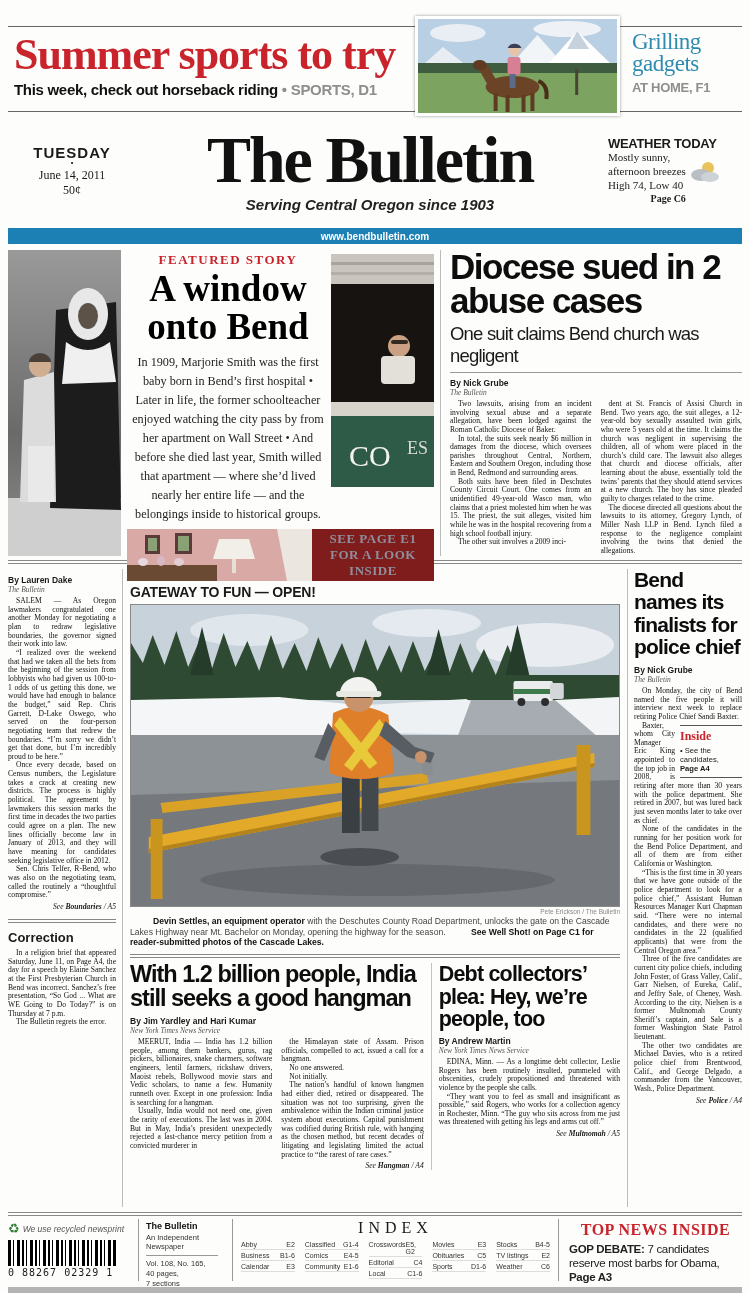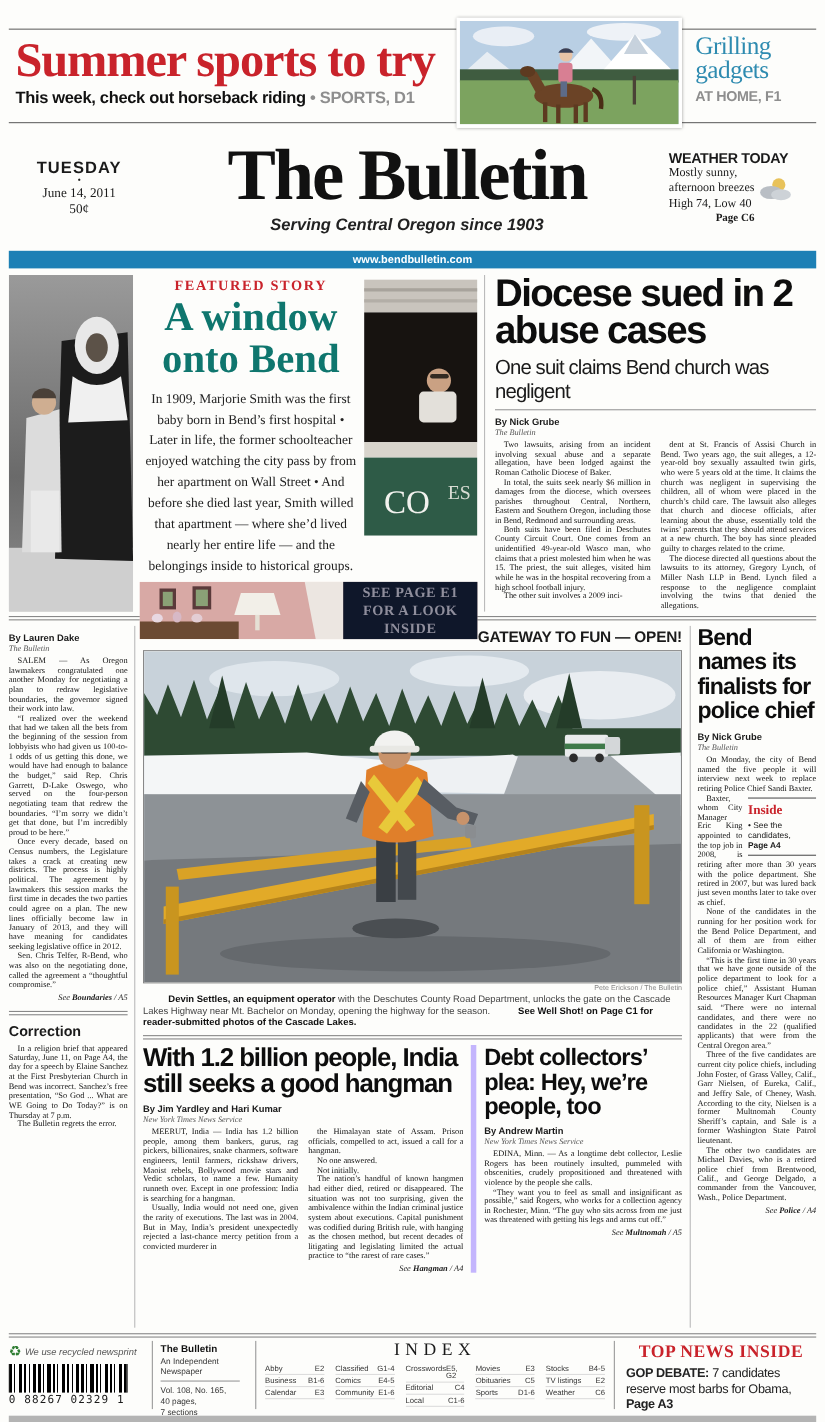--- a/index.html
+++ b/index.html
@@ -46,27 +46,27 @@
     display:flex; align-items:center; justify-content:center; }
 
   
   .top-grid { margin:6px 8px 0; display:flex; height:306px; }
   .featured { width:432px; display:flex; }
   .nun-photo { width:113px; height:100%; flex:none; }
   .feat-main { flex:1; display:flex; flex-direction:column; padding:0 6px; }
   .feat-row { flex:1; display:flex; }
   .feat-text { flex:1; text-align:center; padding:2px 4px 0 2px;}
   .kicker { color:#c9232b; font-weight:bold; font-size:13px; letter-spacing:1.5px; font-family:"Liberation Serif",serif; }
-  .feat-hl { font-family:"Liberation Serif",serif; font-size:37px; line-height:1.02; margin-top:2px; color:#0f766e; }
+  .feat-hl { font-family:"Liberation Serif",serif; font-size:37px; line-height:1.02; margin-top:2px; color:#000000; }
   .feat-summary { font-size:12.2px; line-height:1.55; margin-top:8px; color:#222; }
   .window-photo { width:103px; height:233px; flex:none; margin-top:4px; }
   .pink-strip { height:52px; margin-top:5px; display:flex; background:#e9c9c5; }
   .apt-photo { width:185px; height:52px; flex:none; }
   .see-inside { flex:1; display:flex; align-items:center; justify-content:center;
-     background:#0f172a; color:#8f8e9c; font-weight:bold; font-size:13px;
+     background:#7f1d1d; color:#8f8e9c; font-weight:bold; font-size:13px;
      text-align:center; padding:12px 8px; letter-spacing:.5px; font-family:"Liberation Serif",serif;}
 
   .diocese { flex:1; border-left:1px solid #bbb; padding:0 0 0 9px; overflow:hidden; }
   .dio-hl { font-family:"Liberation Sans",sans-serif; font-weight:bold; font-size:35px; line-height:.97; letter-spacing:-1.5px; color:#0d0d0d;}
   .dio-sub { font-family:"Liberation Sans",sans-serif; font-size:18.5px; letter-spacing:-0.8px; margin-top:5px; color:#1a1a1a;
      border-bottom:1px solid #999; padding-bottom:5px;}
   .byline { font-family:"Liberation Sans",sans-serif; font-weight:bold; font-size:8.5px; margin-top:5px;}
   .byorg { font-style:italic; font-size:7.5px; color:#555; margin-bottom:3px;}
   .cols2 { display:flex; gap:9px; }
   .cols2 > div { flex:1; overflow:hidden;}
@@ -76,29 +76,29 @@
 
   
   .mid-wrap { margin:5px 8px 0; }
   .mid-grid { display:flex; height:638px; }
   .col-side { width:114px; flex:none; overflow:hidden; }
   .col-left { padding-right:6px; }
   .col-right { padding-left:6px; }
   .side-hl { font-family:"Liberation Sans",sans-serif; font-size:21px; line-height:1.07; letter-spacing:-0.8px; color:#0d0d0d;}
   .col-side .byline { margin-top:6px; }
   .mid-center { flex:1; border-left:1px solid #bbb; border-right:1px solid #bbb; padding:0 7px; overflow:hidden;}
-  .gateway-title { text-align:right; font-family:"Liberation Sans",sans-serif; font-weight:bold; font-size:14px; letter-spacing:-0.2px; padding:2px 0 4px;}
+  .gateway-title { text-align:left; font-family:"Liberation Sans",sans-serif; font-weight:bold; font-size:14px; letter-spacing:-0.2px; padding:2px 0 4px;margin-top:13px;}
   .gateway-photo { width:100%; height:303px; border:1px solid #888; }
   .photo-credit { text-align:right; font-family:"Liberation Sans",sans-serif; font-size:6.5px; color:#888; margin-top:1px;}
   .caption { font-family:"Liberation Sans",sans-serif; font-size:8.6px; line-height:1.25; color:#444; margin-top:1px;}
   .caption b { color:#111;padding-left:23px; }
   .mid-center .rule-double { margin:6px 0 5px; }
   .bottom-articles { display:flex; }
   .hangman { flex:1.62; padding-right:7px; overflow:hidden;}
-  .debt { flex:1; border-left:5px solid #c4b5fd; padding-left:7px; overflow:hidden;}
+  .debt { flex:1; border-left:1px solid #c4b5fd; padding-left:7px; overflow:hidden;}
   .hang-hl { font-family:"Liberation Sans",sans-serif; font-weight:bold; font-size:23.5px; line-height:1.02; letter-spacing:-1px; color:#0d0d0d;}
   .debt-hl { font-family:"Liberation Sans",sans-serif; font-size:21.5px; line-height:1.05; letter-spacing:-0.8px; color:#0d0d0d;}
 
   .inside-box { float:right; width:62px; border-top:1px solid #555; border-bottom:1px solid #555;
      margin:3px 0 3px 5px; padding:3px 0 4px;}
   .inside-box .it { color:#c9232b; font-weight:bold; font-size:12px; font-family:"Liberation Serif",serif;}
   .inside-box .ib { font-family:"Liberation Sans",sans-serif; font-size:7.6px; line-height:1.25; margin-top:2px;}
   .inside-box .ip { font-weight:bold; font-family:"Liberation Sans",sans-serif; font-size:7.6px;}
 
   .correction-block { margin-top:8px; }
@@ -311,21 +311,21 @@
     <section class="mid-grid">
 
       <div class="col-side col-left">
         <article>
           <div class="byline">By Lauren Dake</div>
           <div class="byorg">The Bulletin</div>
           <div class="body">
             <p>SALEM — As Oregon lawmakers congratulated one another Monday for negotiating a plan to redraw legislative boundaries, the governor signed their work into law.</p>
             <p>“I realized over the weekend that had we taken all the bets from the beginning of the session from lobbyists who had given us 100-to-1 odds of us getting this done, we would have had enough to balance the budget,” said Rep. Chris Garrett, D-Lake Oswego, who served on the four-person negotiating team that redrew the boundaries. “I’m sorry we didn’t get that done, but I’m incredibly proud to be here.”</p>
             <p>Once every decade, based on Census numbers, the Legislature takes a crack at creating new districts. The process is highly political. The agreement by lawmakers this session marks the first time in decades the two parties could agree on a plan. The new lines officially become law in January of 2013, and they will have meaning for candidates seeking legislative office in 2012.</p>
-            <p>Sen. Chris Telfer, R-Bend, who was also on the negotiating done, called the agreement a “thoughtful compromise.”</p>
+            <p>Sen. Chris Telfer, R-Bend, who was also on the negotiating team, called the routinely a “thoughtful compromise.”</p>
           </div>
           <div class="jump"><span>See </span><b>Boundaries</b><span> / A5</span></div>
         </article>
         <div class="correction-block">
           <div class="rule-double"></div>
           <div class="corr-title">Correction</div>
           <div class="body">
             <p>In a religion brief that appeared Saturday, June 11, on Page A4, the day for a speech by Elaine Sanchez at the First Presbyterian Church in Bend was incorrect. Sanchez’s free presentation, “So God ... What are WE Going to Do Today?” is on Thursday at 7 p.m.</p>
             <p>The Bulletin regrets the error.</p>
           </div>

